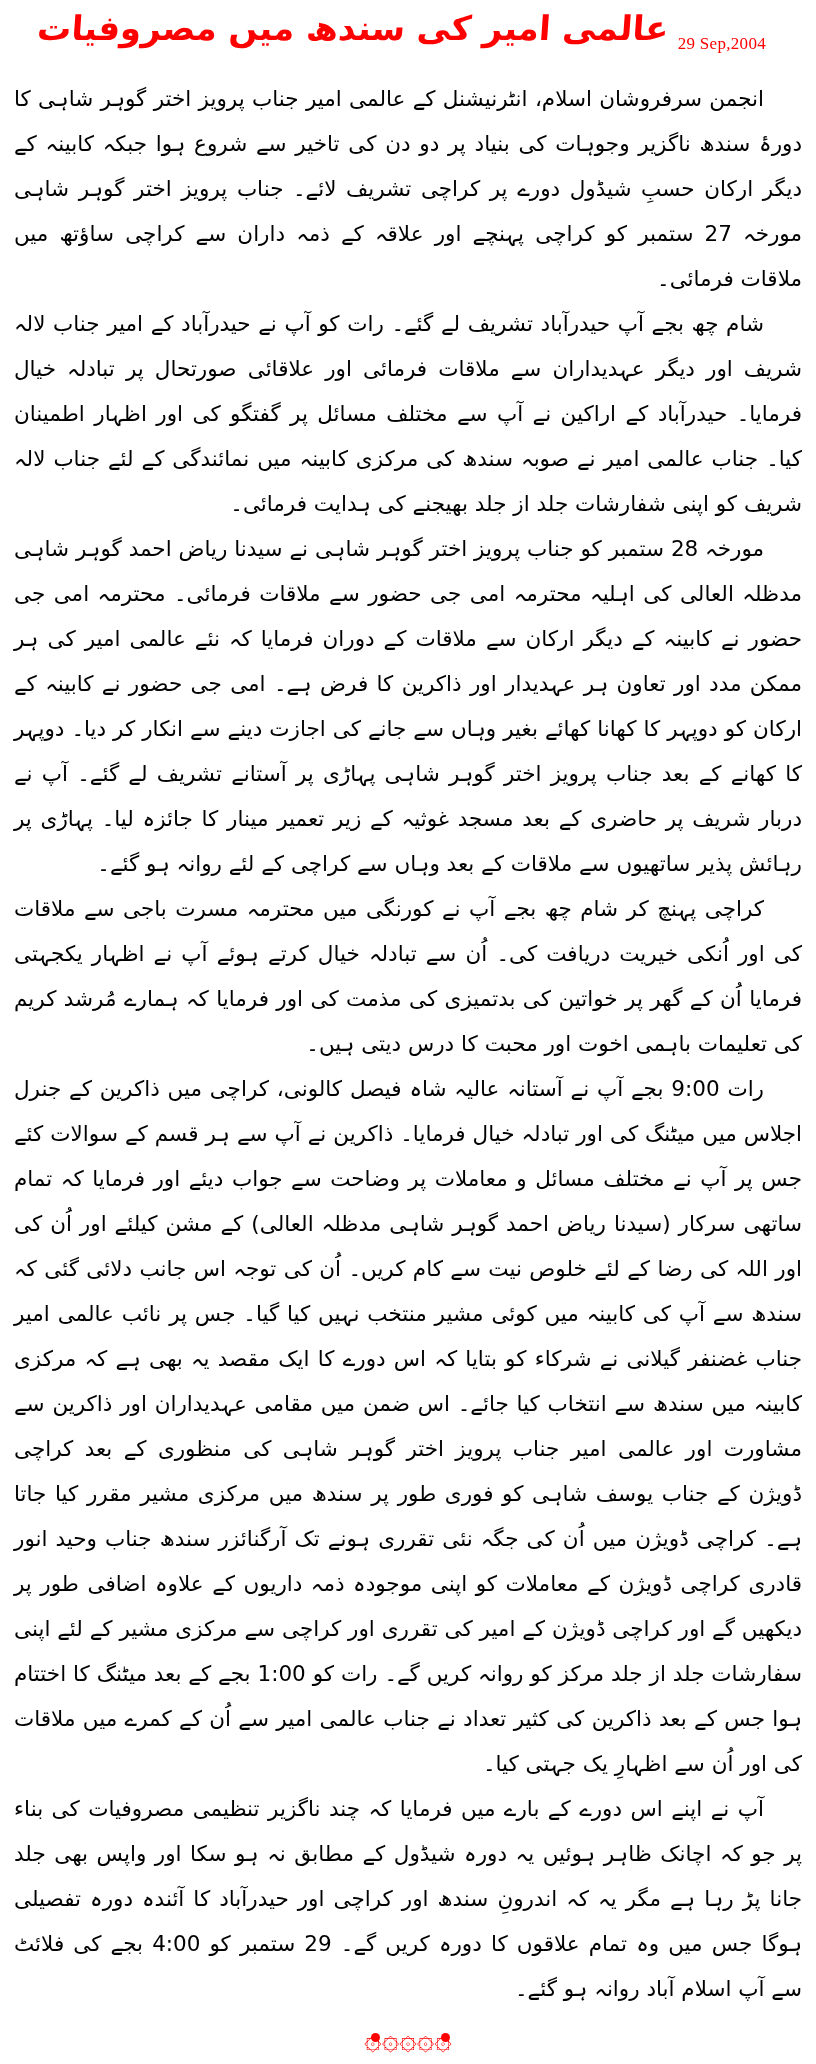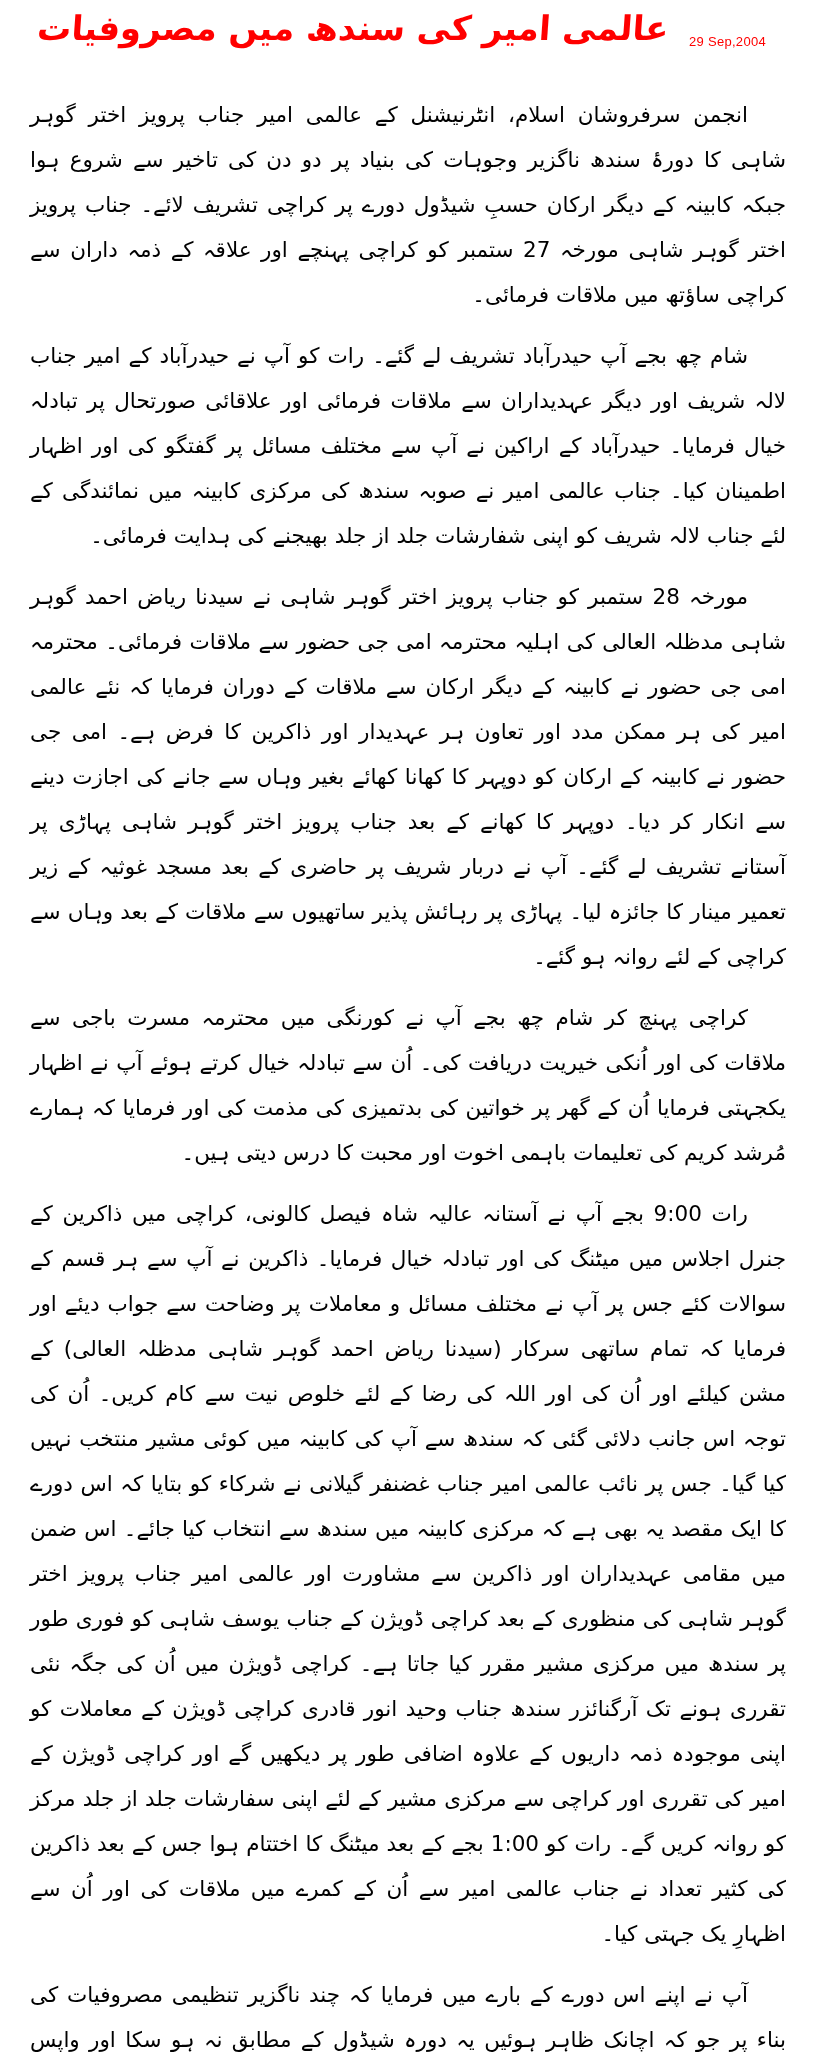--- a/index.html
+++ b/index.html
@@ -22,35 +22,35 @@
     color:#ff0000;
     font-size:34px;
     font-weight:bold;
     transform:skewX(-4deg);
     white-space:nowrap;
   }
   .article-date{
     position:absolute;
     top:34px; right:50px;
     color:#ff0000;
-    font-family:Liberation Sans, sans-serif;
-    font-size:13px;
+    font-family:Liberation Serif, serif;
+    font-size:17px;
     letter-spacing:.3px;
   }
   
   .article{
     direction:rtl;
     text-align:justify;
     padding:4px 14px 0 14px;
     color:#000000;
     font-size:21.5px;
     line-height:45px;
   }
   .article p{
-    margin:16px;
+    margin:0;
     text-indent:38px;
   }
   
   .ornaments{
     margin-top:8px;
     text-align:center;
     color:#ff0000;
     font-size:30px;
     line-height:40px;
     letter-spacing:8px;

